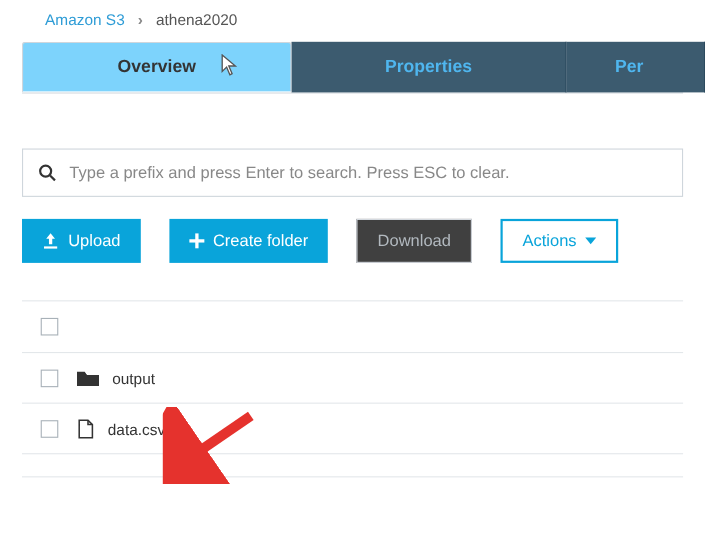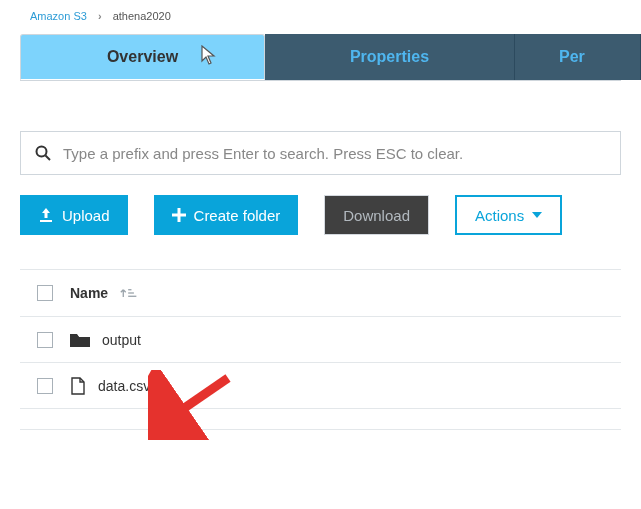--- a/index.html
+++ b/index.html
@@ -8,22 +8,23 @@
     background: #fff;
     color: #333;
     font-size: 14px;
     width: 641px;
     height: 509px;
     overflow: hidden;
     position: relative;
   }
   .breadcrumb {
     padding: 10px 30px 12px 30px;
-    font-size: 11px;
+    font-size: 14px;
     color: #888;
+    margin-left: 11px;
   }
   .breadcrumb .crumb-link { color: #2e9cd6; }
   .breadcrumb .crumb-current { color: #555; }
   .crumb-sep { margin: 0 8px; color: #888; font-weight: bold; }
   .tabs {
     margin: 0 20px;
     display: flex;
     border-bottom: 1px solid #cfd6dc;
   }
   .tab {
@@ -189,31 +190,20 @@
       <span>Actions</span>
       <span class="chev-down"></span>
     </button>
   </div>
 
   <div class="table">
     <div class="thead">
       <div class="col-check">
         <div class="cb"></div>
       </div>
-      <div class="col-name">
-        <span>Name</span>
-        <span class="sort-g">
-          <svg width="18" height="14" viewBox="0 0 22 14">
-            <path d="M4 12 L4 3 M4 3 L1 6 M4 3 L7 6" stroke="#9aa3aa" stroke-width="1.6" fill="none"></path>
-            <line x1="10" y1="3" x2="14" y2="3" stroke="#9aa3aa" stroke-width="1.6"></line>
-            <line x1="10" y1="7" x2="17" y2="7" stroke="#9aa3aa" stroke-width="1.6"></line>
-            <line x1="10" y1="11" x2="20" y2="11" stroke="#9aa3aa" stroke-width="1.6"></line>
-          </svg>
-        </span>
-      </div>
     </div>
 
     <div class="trow">
       <div class="col-check">
         <div class="cb"></div>
       </div>
       <div class="col-name">
         <span class="folder-icon">
           <svg width="20" height="16" viewBox="0 0 20 16">
             <path d="M0 3 L0 15 L20 15 L20 5 L9 5 L7 2 L0 2 Z" fill="#333"></path>

